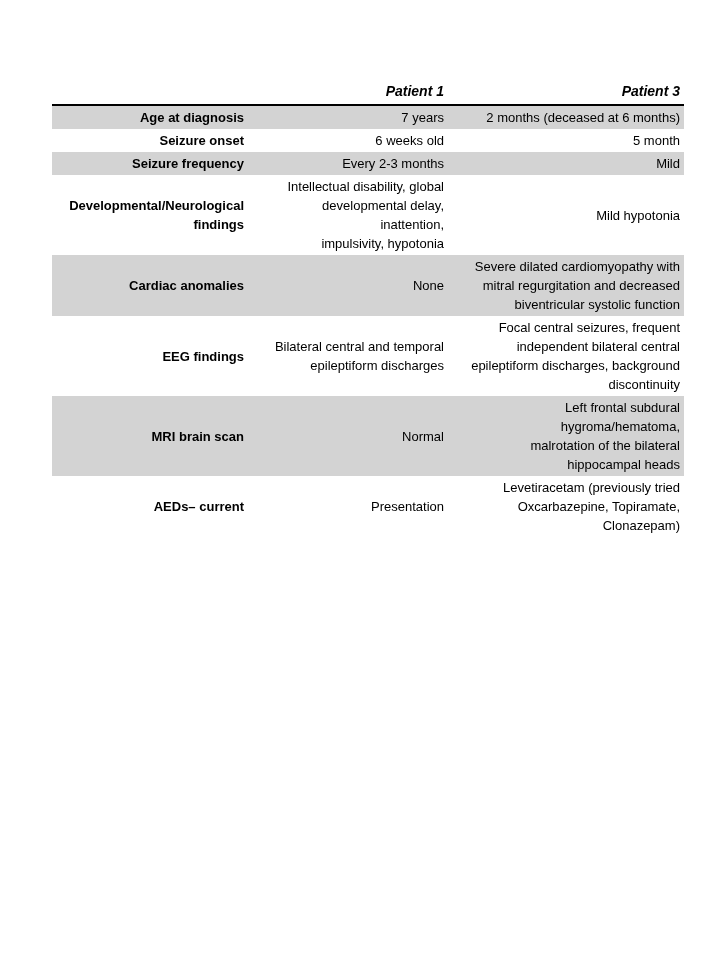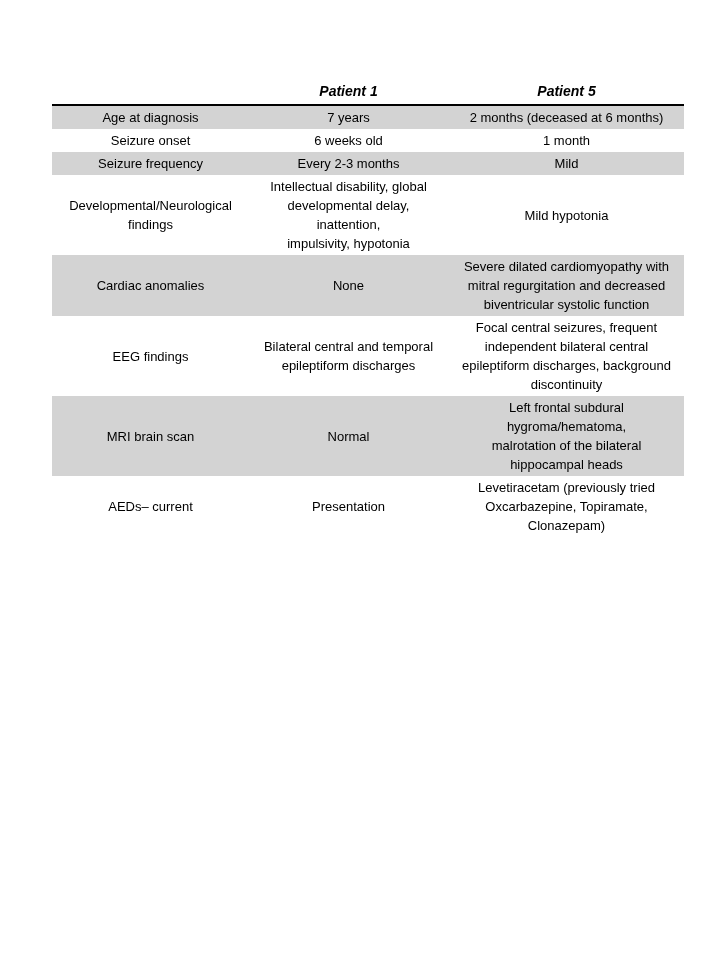--- a/index.html
+++ b/index.html
@@ -22,68 +22,68 @@
     border-collapse: collapse;
     table-layout: fixed;
   }
   col.c1 { width: 196px; }
   col.c2 { width: 200px; }
   col.c3 { width: 236px; }
   th, td {
     font-size: 13px;
     line-height: 19px;
     padding: 2px 4px 2px 5px;
-    text-align: center;
+    text-align: right;
     vertical-align: middle;
     white-space: pre-line;
     font-weight: normal;
     overflow: hidden;
   }
   thead th {
     font-size: 14px;
     font-weight: bold;
     font-style: italic;
     border-bottom: 2px solid var(--border, #000000);
     padding-bottom: 3px;
     white-space: nowrap;
   }
   tbody th {
-    font-weight: normal;
+    font-weight: bold;
   }
   tbody tr:nth-child(odd) > th,
   tbody tr:nth-child(odd) > td {
     background: var(--row-shading, #d3d3d3);
   }
 </style>
 </head>
 <body>
 
 <table class="doc-table">
   <colgroup>
     <col class="c1">
     <col class="c2">
     <col class="c3">
   </colgroup>
   <thead>
     <tr>
       <th></th>
       <th>Patient 1</th>
-      <th>Patient 5</th>
+      <th>Patient 3</th>
     </tr>
   </thead>
   <tbody>
     <tr>
       <th>Age at diagnosis</th>
       <td>7 years</td>
       <td>2 months (deceased at 6 months)</td>
     </tr>
     <tr>
       <th>Seizure onset</th>
       <td>6 weeks old</td>
-      <td>1 month</td>
+      <td>5 month</td>
     </tr>
     <tr>
       <th>Seizure frequency</th>
       <td>Every 2-3 months</td>
       <td>Mild</td>
     </tr>
     <tr>
       <th>Developmental/Neurological findings</th>
       <td>Intellectual disability, global
 developmental delay,

